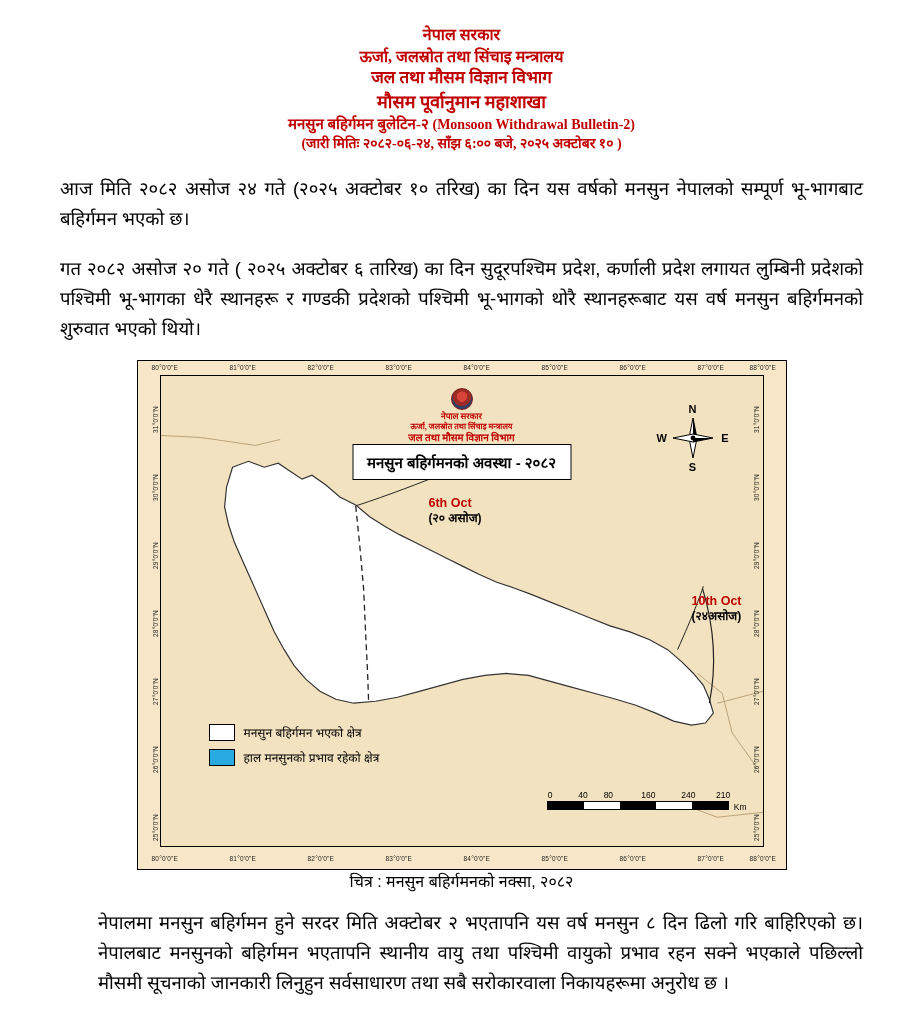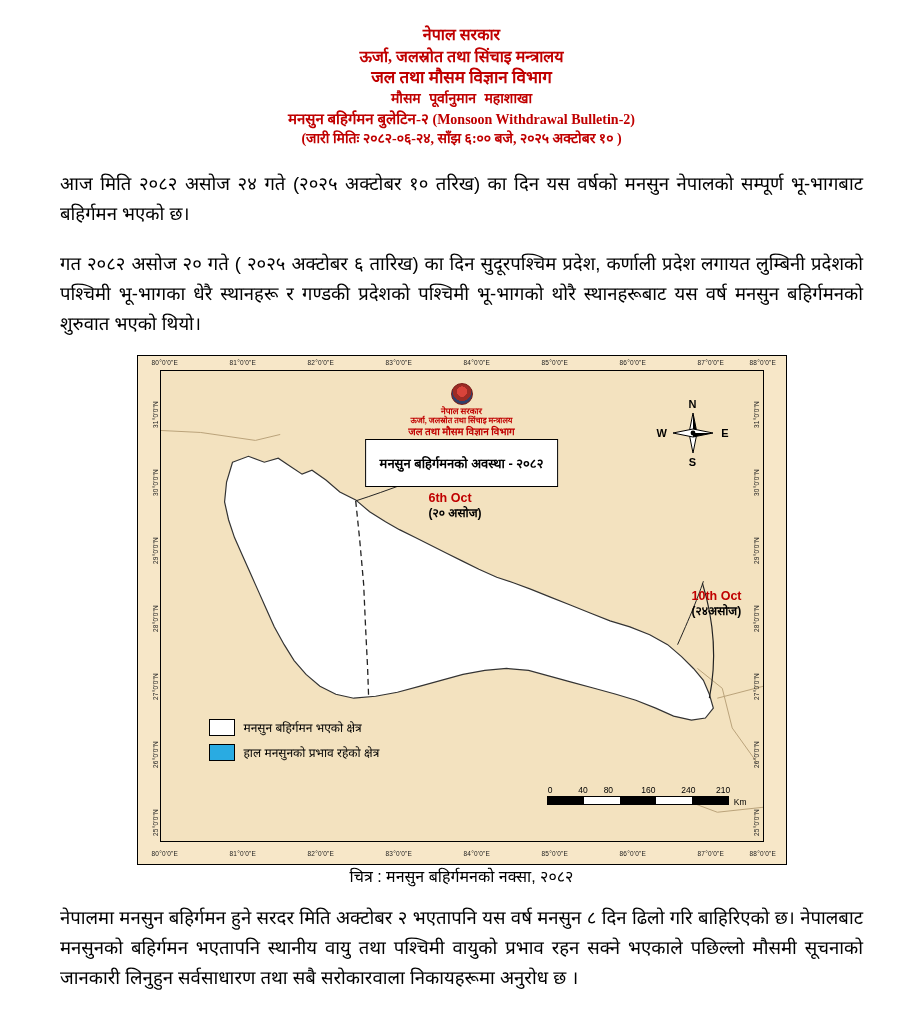--- a/index.html
+++ b/index.html
@@ -19,37 +19,37 @@
   
   .header {
     text-align: center;
     color: #c00000;
     font-weight: bold;
     line-height: 1.35;
   }
   .header .l1 { font-size: 16px; }
   .header .l2 { font-size: 16px; }
   .header .l3 { font-size: 17px; }
-  .header .l4 { font-size: 14px; font-family: Liberation Mono, monospace; }
+  .header .l4 { font-size: 18px; }
   .header .l5 { font-size: 15px; }
   .header .l5 .eng { font-family: "Liberation Serif", serif; font-size: 14px; }
   .header .l6 { font-size: 14px; }
 
   
   .para {
     margin-top: 14px;
     font-size: 18.5px;
     line-height: 1.62;
     color: #000;
     text-align: justify;
     font-family: "Liberation Sans", sans-serif;
   }
   .para.p1 { margin-top: 20px; }
   .para.p2 { margin-top: 20px; }
-  .para.bottom { margin-top: 16px; font-size: 18.5px; }
+  .para.bottom { margin-top: 16px; font-size: 18.5px; margin-left: 38px; }
 
   
   .figure-wrap {
     margin-top: 16px;
     display: flex;
     flex-direction: column;
     align-items: center;
   }
   .map {
     position: relative;
@@ -98,22 +98,22 @@
     background: radial-gradient(circle at 50% 38%, #d8433a 0 32%, #9c2b24 33% 58%, #30406b 59% 78%, #c9a227 79% 100%);
     border: 1px solid #7a1b16;
   }
   .map-title-box {
     position: absolute;
     top: 68px;
     left: 50%;
     transform: translateX(-50%);
     background: #ffffff;
     border: 1.5px solid #000;
-    padding: 14px 14px;
-    font-size: 13px;
+    padding: 7px 14px;
+    font-size: 15px;
     font-weight: bold;
     color: #000;
     font-family: "Liberation Sans", sans-serif;
     white-space: nowrap;
   }
   
   .compass {
     position: absolute;
     right: 38px;
     top: 30px;

